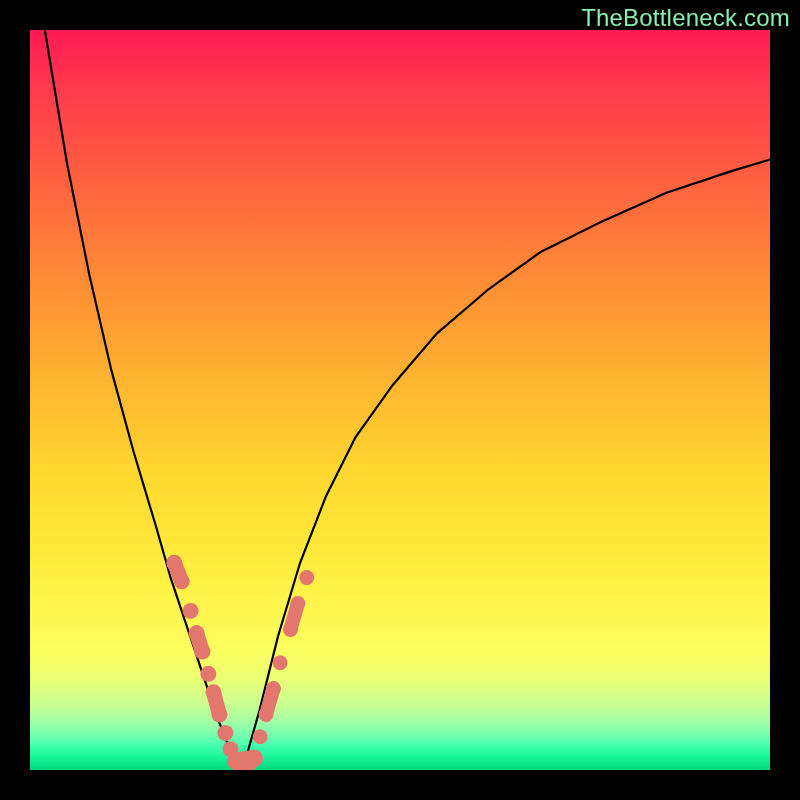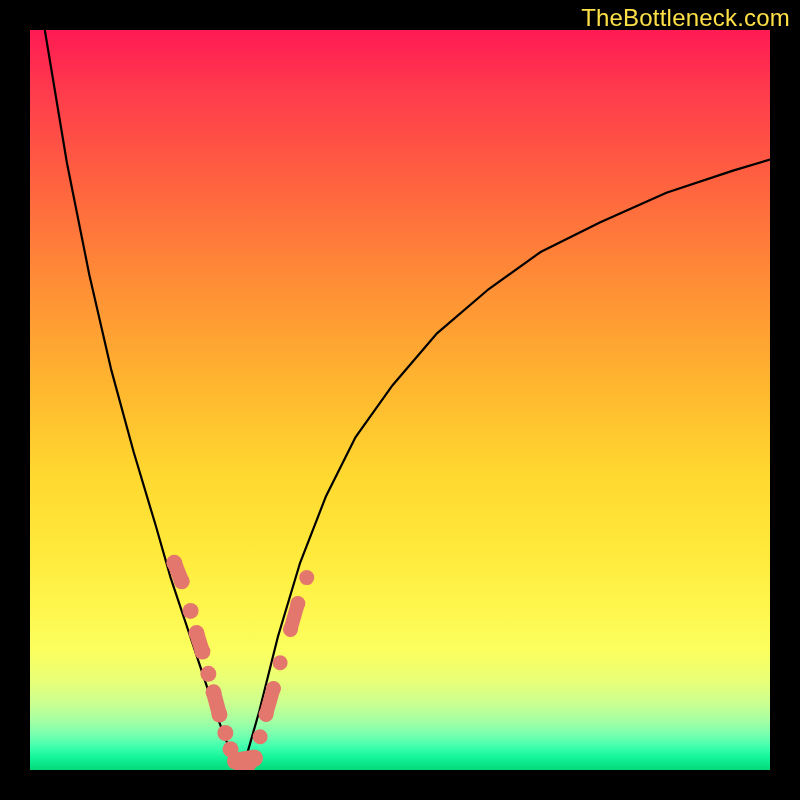--- a/index.html
+++ b/index.html
@@ -46,21 +46,21 @@
       #3bffad 97%,
       #14f59a 98.3%,
       #0be589 99.2%,
       #05d879 100%
     );
   }
   .watermark {
     position: absolute;
     top: 4px;
     right: 10px;
-    color: #fde047;
+    color: #86efac;
     font-size: 24px;
     font-weight: 500;
     letter-spacing: 0.2px;
     user-select: none;
   }
   svg.curves {
     position: absolute;
     left: 0; top: 0;
     width: 740px; height: 740px;
   }

